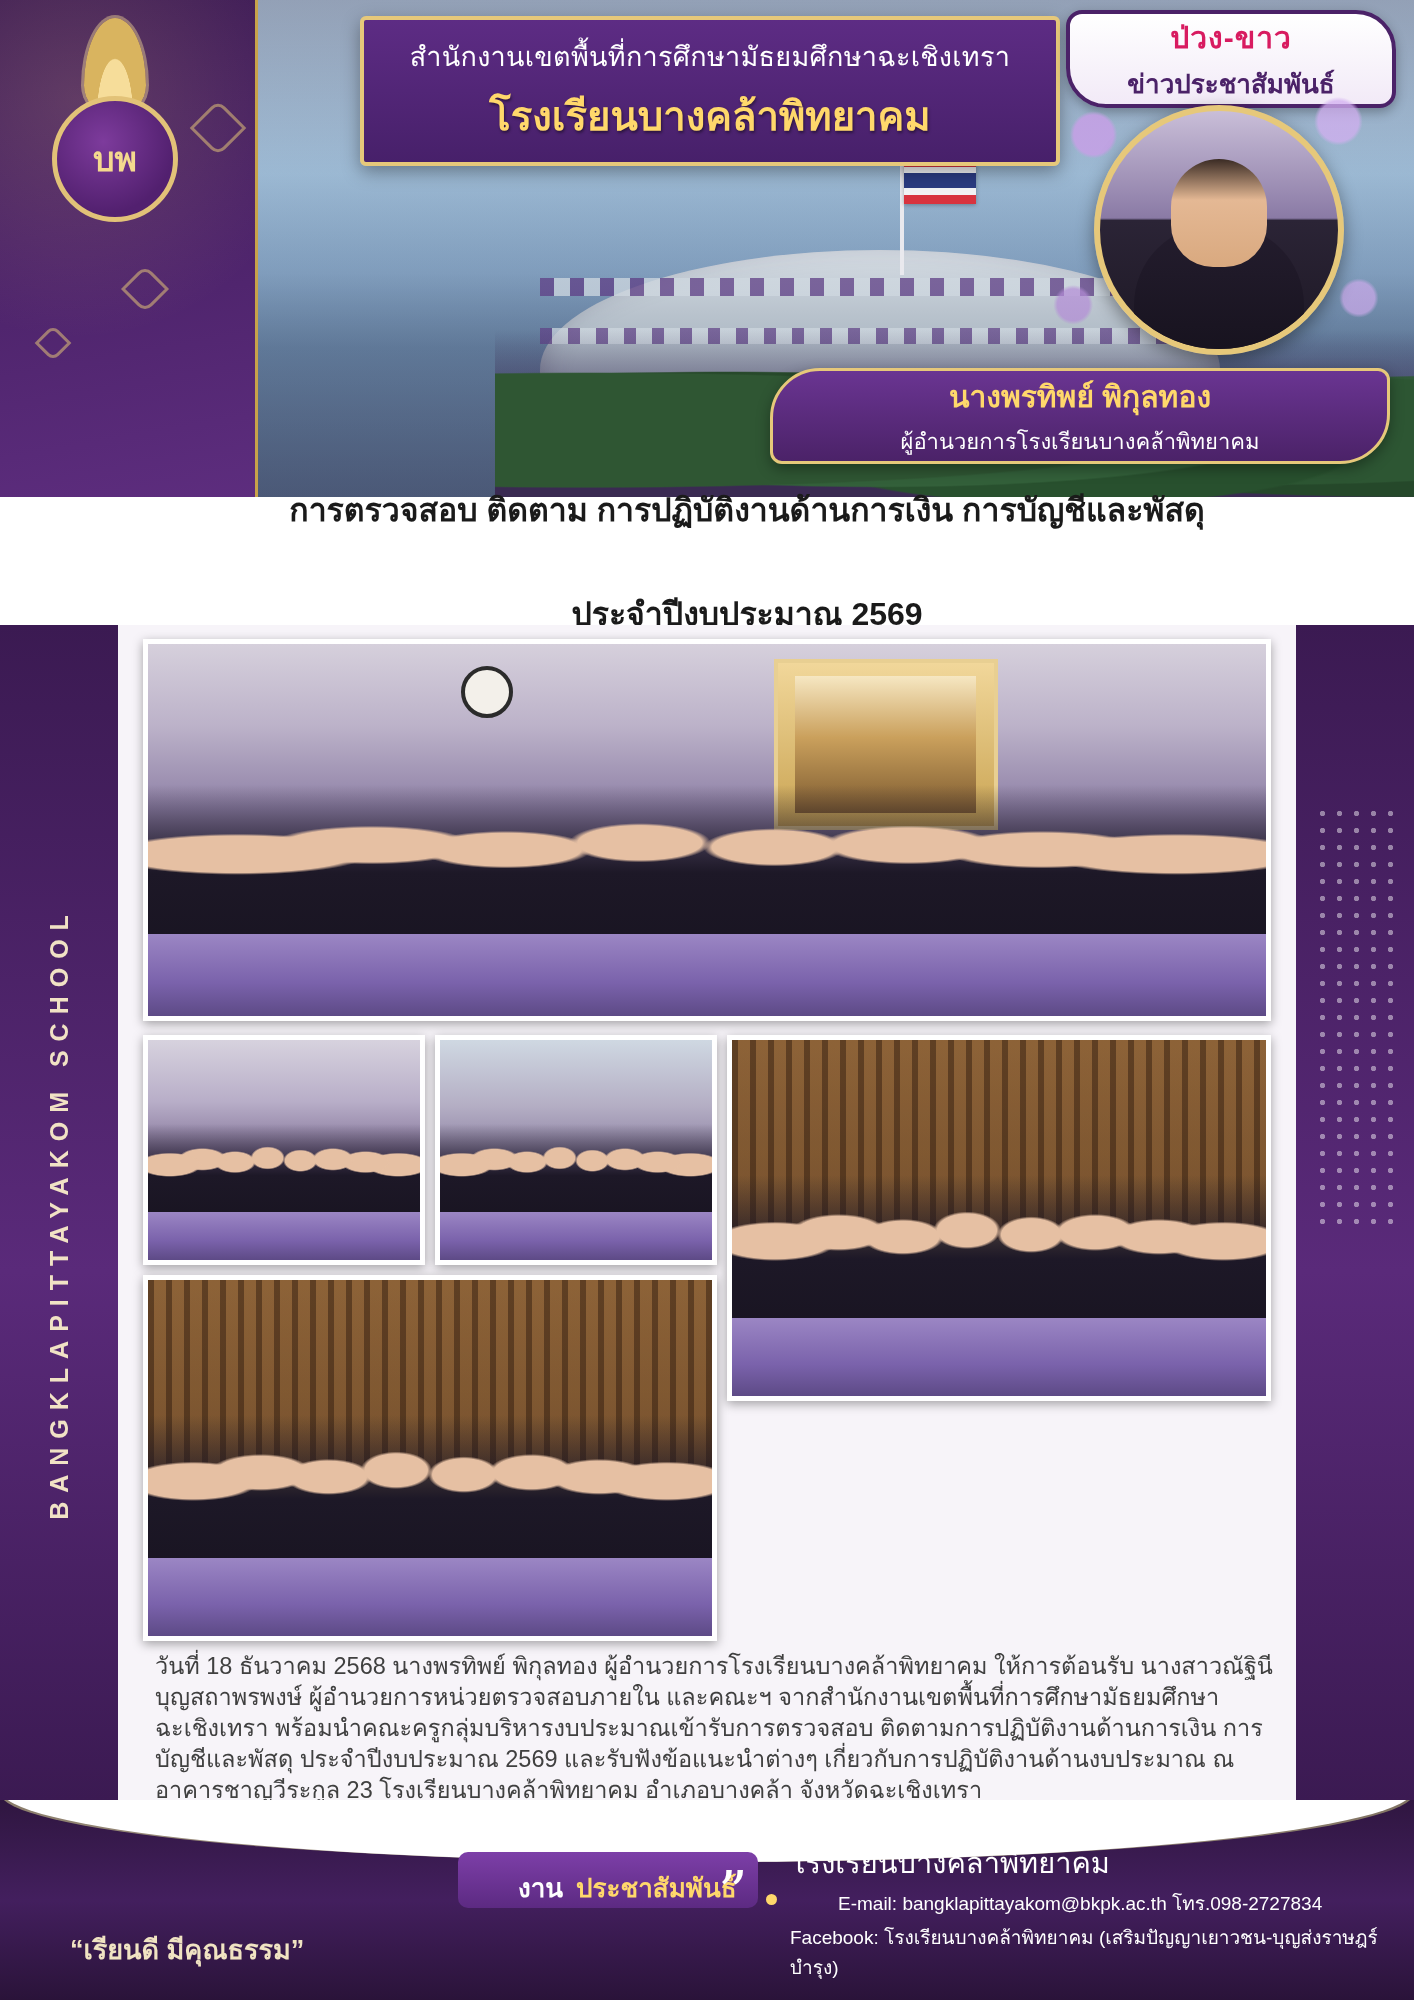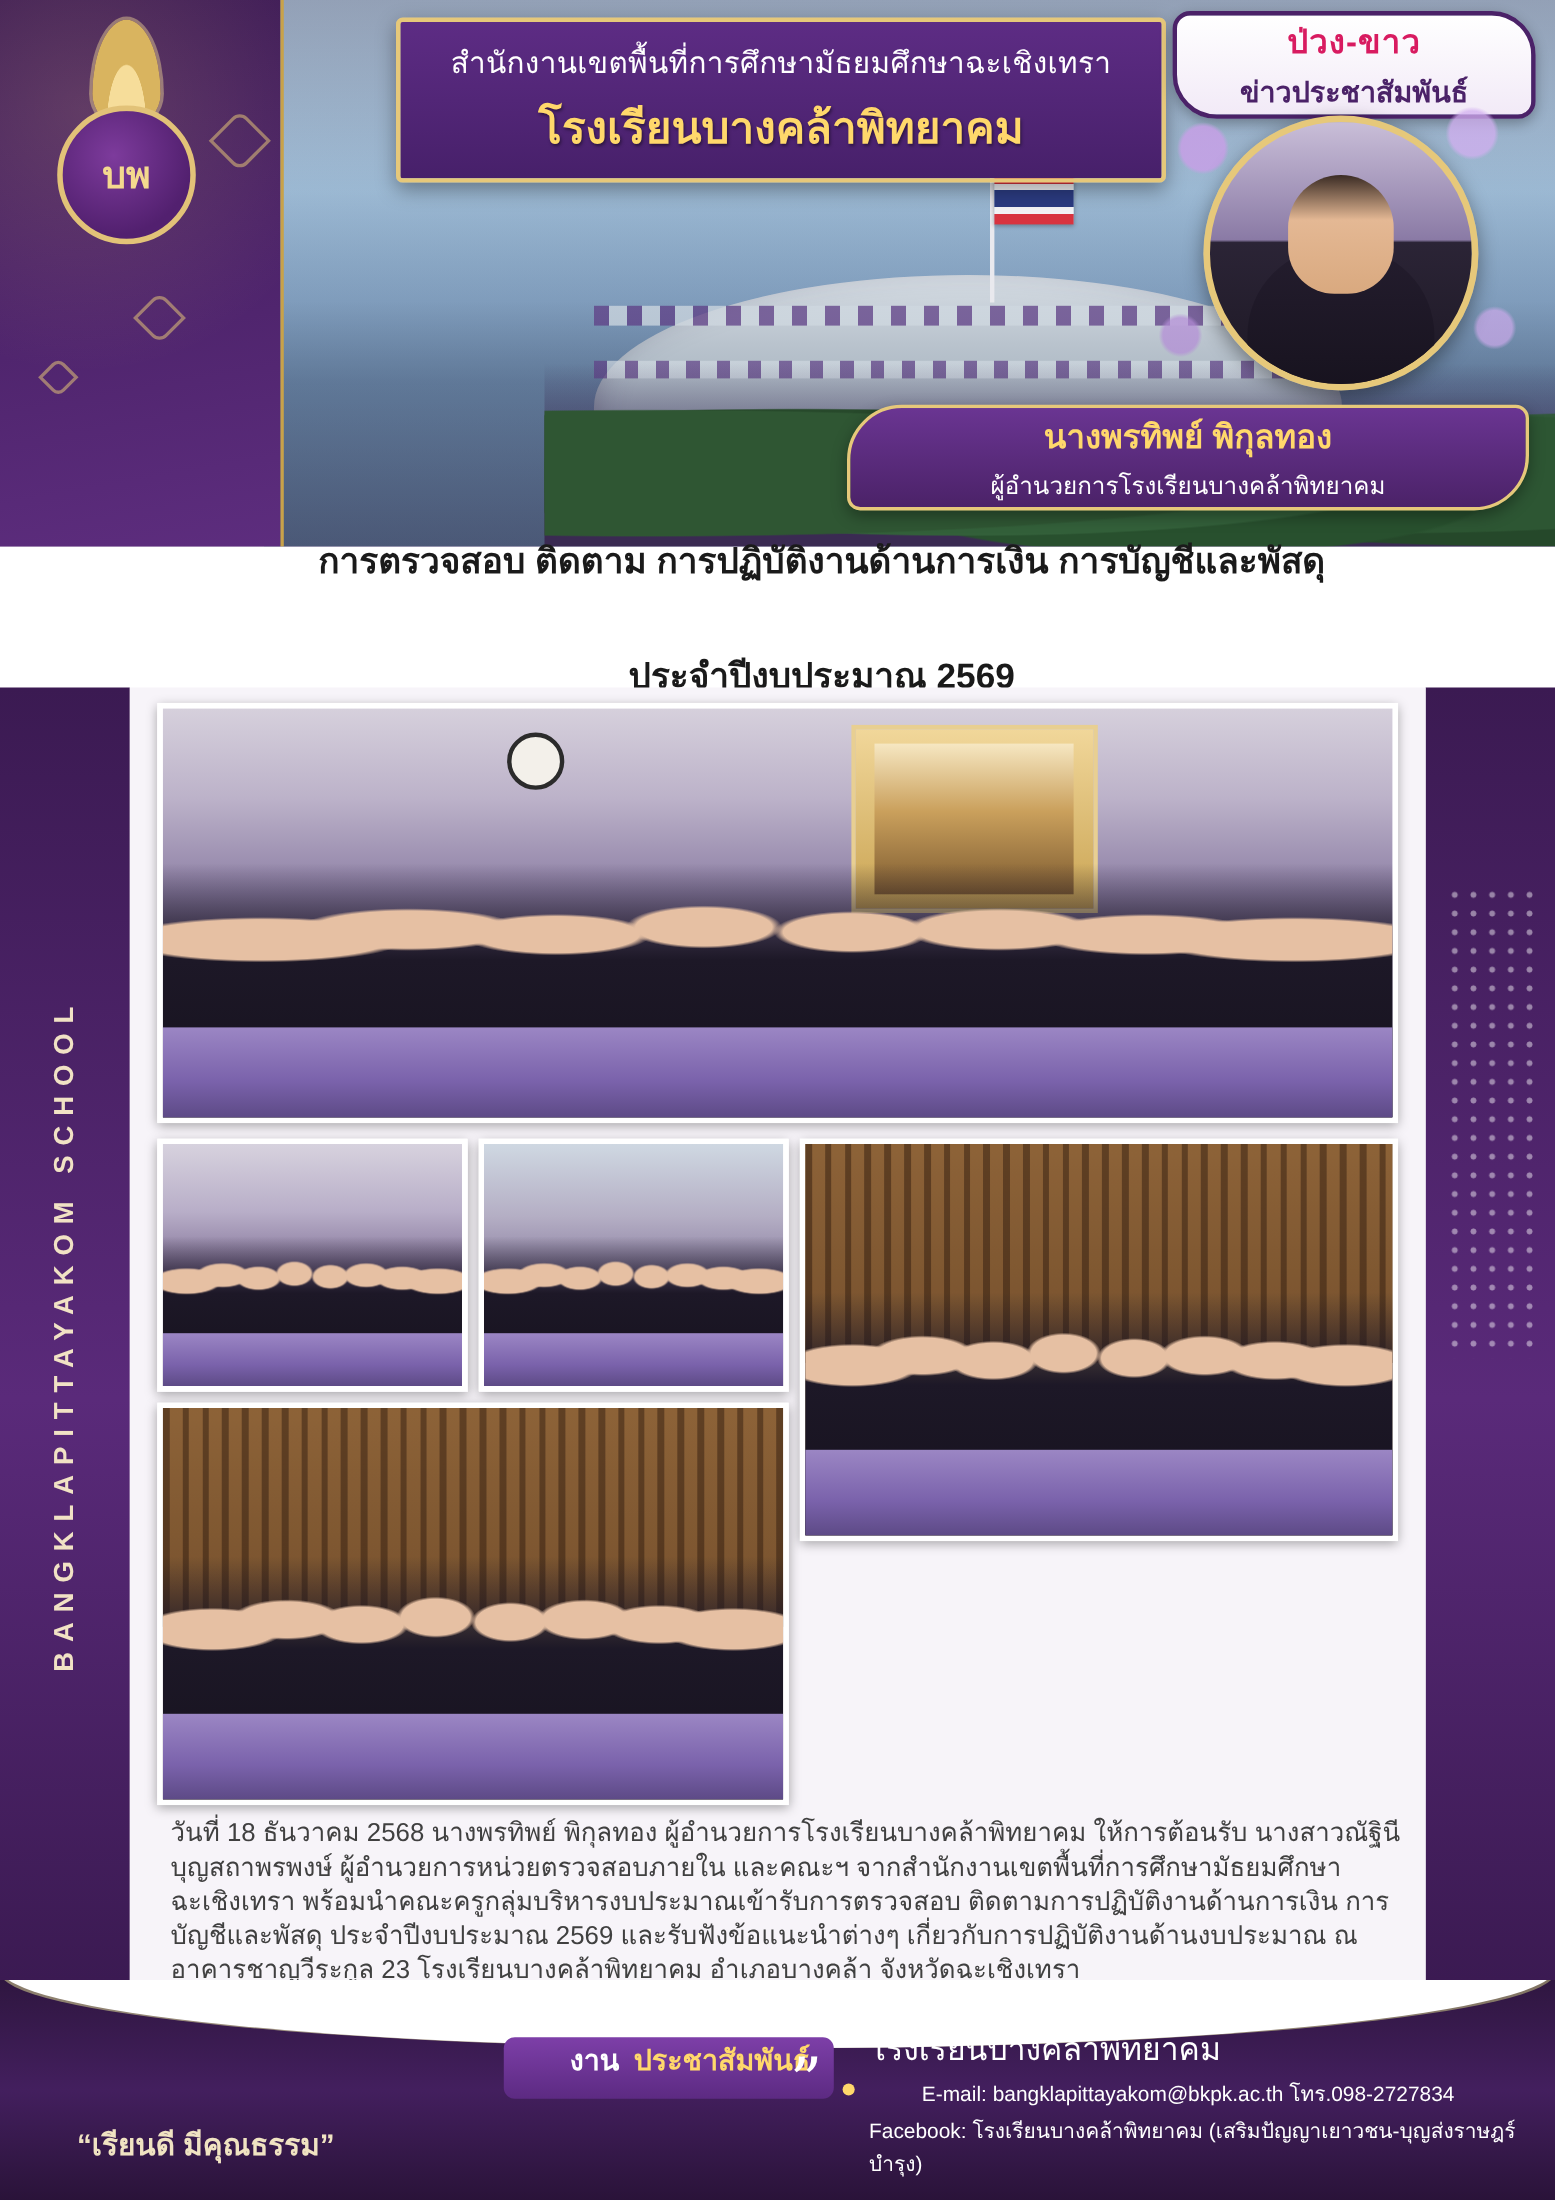--- a/index.html
+++ b/index.html
@@ -302,21 +302,21 @@
     opacity: .85;
   }
   .motto {
     position: absolute; left: 70px; top: 128px;
     color: #f0e3c2; font-size: 27px; font-weight: bold;
   }
   .pr-tag {
     position: absolute; left: 458px; top: 52px; width: 300px; height: 56px;
     background: linear-gradient(180deg, #7d3fa8 0%, #5c2a82 100%);
     border-radius: 10px;
-    display: flex; align-items: flex-start; padding-left: 60px;
+    display: flex; align-items: flex-end; padding-left: 60px;
     color: #ffffff; font-size: 26px; font-weight: bold;
   }
   .pr-tag .pr-hi { color: #ffd86b; margin-left: 13px; }
   .quote-mark {
     position: absolute; left: 470px; top: 40px;
     color: #ffffff; font-size: 58px; line-height: 40px; font-family: "DejaVu Serif", serif;
   }
   .quote-mark2 {
     position: absolute; left: 718px; top: 72px;
     color: #ffffff; font-size: 58px; line-height: 40px; font-family: "DejaVu Serif", serif;

